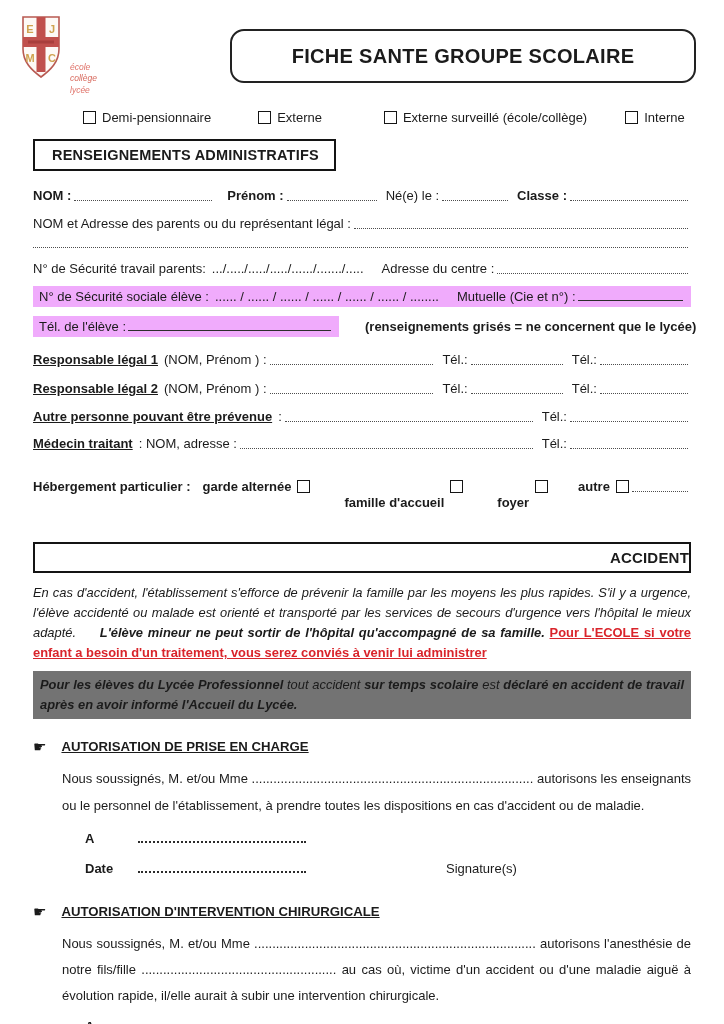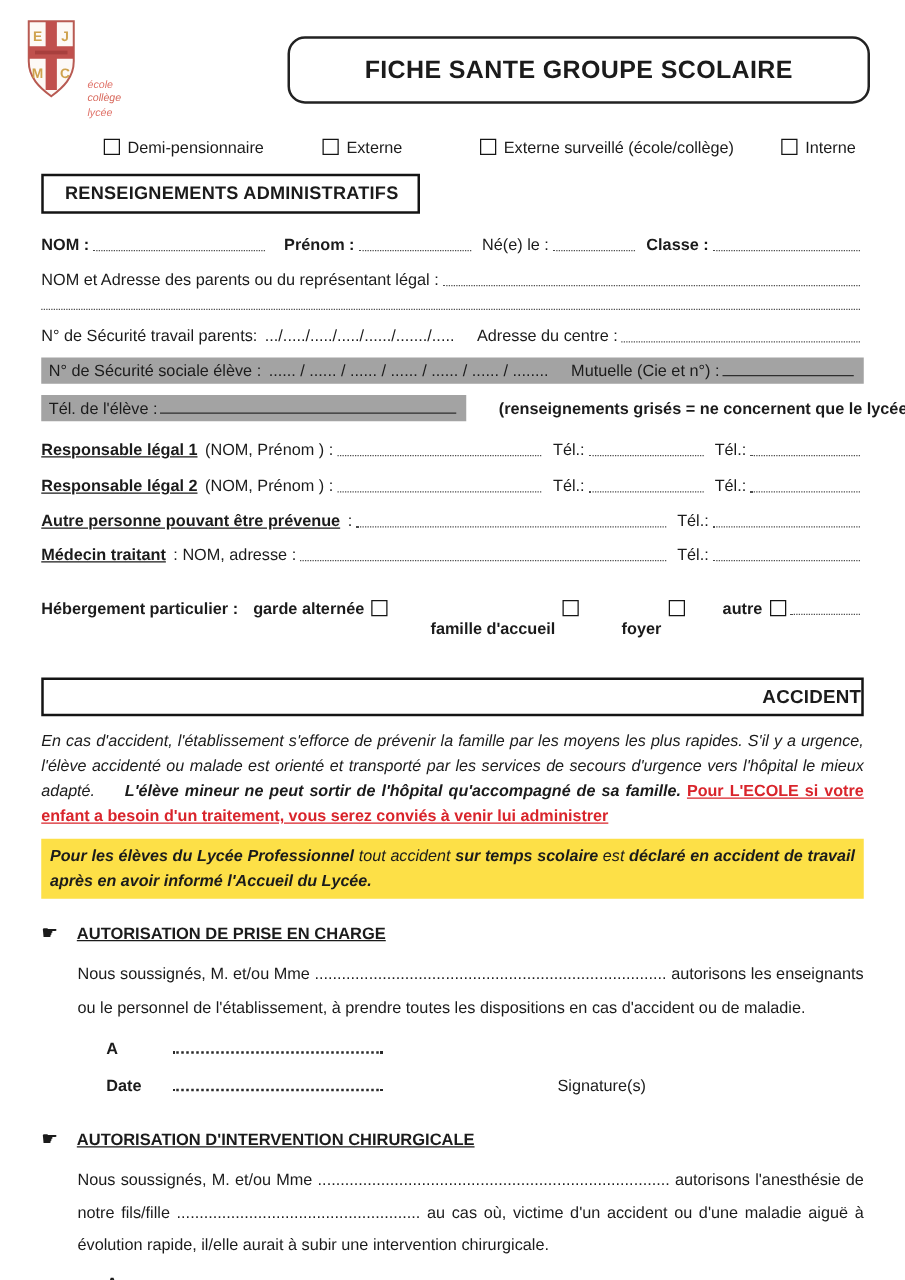--- a/index.html
+++ b/index.html
@@ -36,34 +36,34 @@
 
   
   .frow { display:flex; align-items:baseline; white-space:nowrap; }
   .b  { font-weight:bold; }
   .bu { font-weight:bold; text-decoration:underline; }
   .ld { align-self:flex-end; border-bottom:1.6px dotted #4d4d4d; height:5px;
         margin:0 3px 2px 3px; flex:0 0 auto; }
   .grow { flex:1 1 auto; }
   .sl { align-self:flex-end; border-bottom:1.3px solid #2e2e2e; height:5px;
         margin:0 2px 3px 2px; flex:1 1 auto; }
-  .band { background:#a3a3a3; padding:3px 6px; }
+  .band { background:#f0abfc; padding:3px 6px; }
   .ml6 { margin-left:6px; } .ml12 { margin-left:12px; } .ml18 { margin-left:18px; }
   .ml26 { margin-left:26px; } .ml30 { margin-left:30px; } .ml34 { margin-left:34px;margin-top:32px; }
 
   
   .accident-box {
     margin-top:32px; border:2.6px solid #141414; box-sizing:border-box; width:100%;
     text-align:right; font-weight:bold; font-size:15px; padding:5px 0; letter-spacing:.2px;
   }
   .para1 { margin-top:10px; text-align:justify; font-style:italic; font-size:12.9px;
            line-height:1.55; }
   .para1 .pb { font-weight:bold;margin-left:19px; }
   .red { color:#d9242b; font-weight:bold; text-decoration:underline; font-style:normal; }
-  .para2 { margin-top:8px; background:#fde047; padding:4px 7px; font-style:italic;
+  .para2 { margin-top:8px; background:#737373; padding:4px 7px; font-style:italic;
            font-size:12.9px; line-height:1.55; text-align:justify; }
   .para2 .bi { font-weight:bold; }
 
   .auth-head { display:flex; align-items:center; gap:15px; margin:20px 0 0 0; }
   .auth-head .glyph { font-size:15px; line-height:1; }
   .auth-head .t { font-weight:bold; text-decoration:underline; font-size:13.2px; }
   .auth-para { margin:12px 0 0 29px; text-align:justify; line-height:2.05; font-size:13px; }
 
   .sig-row { display:flex; align-items:baseline; margin-left:52px; white-space:nowrap; }
   .sig-row .lab { font-weight:bold; width:53px; flex:0 0 auto; }
@@ -150,21 +150,21 @@
     </div>
 
     <div class="frow band" style="margin-top:10px">
       <span>N° de Sécurité sociale élève :</span>
       <span class="ml6">...... / ...... / ...... / ...... / ...... / ...... / ........</span>
       <span class="ml18">Mutuelle (Cie et n°) :</span>
       <span class="sl"></span>
     </div>
 
     <div class="frow" style="margin-top:9px">
-      <span class="frow band" style="width:340px; flex:0 0 auto; box-sizing:border-box">
+      <span class="frow band" style="width:306px; flex:0 0 auto; box-sizing:border-box">
         <span>Tél. de l'élève :</span>
         <span class="sl"></span>
       </span>
       <span class="b ml26">(renseignements grisés = ne concernent  que le lycée)</span>
     </div>
 
     <div class="frow" style="margin-top:15px">
       <span class="bu">Responsable légal 1</span>
       <span class="ml6">(NOM, Prénom ) :</span>
       <span class="ld grow"></span>

